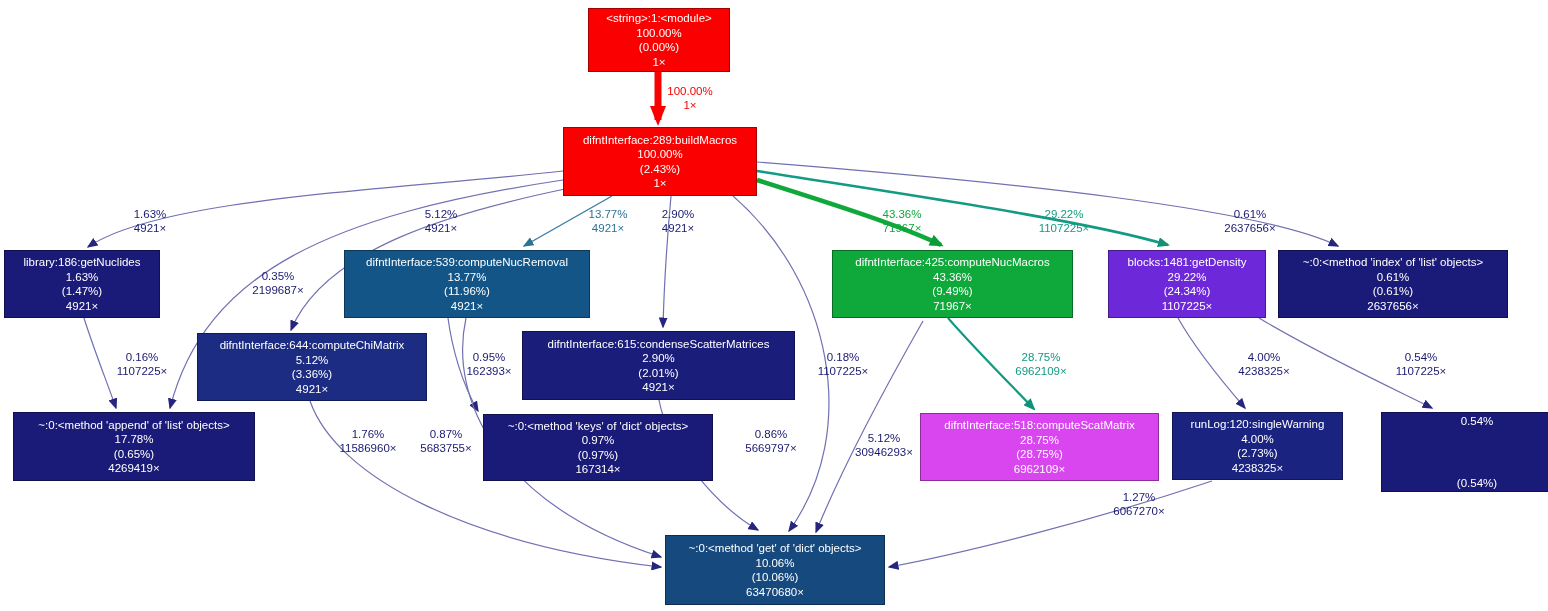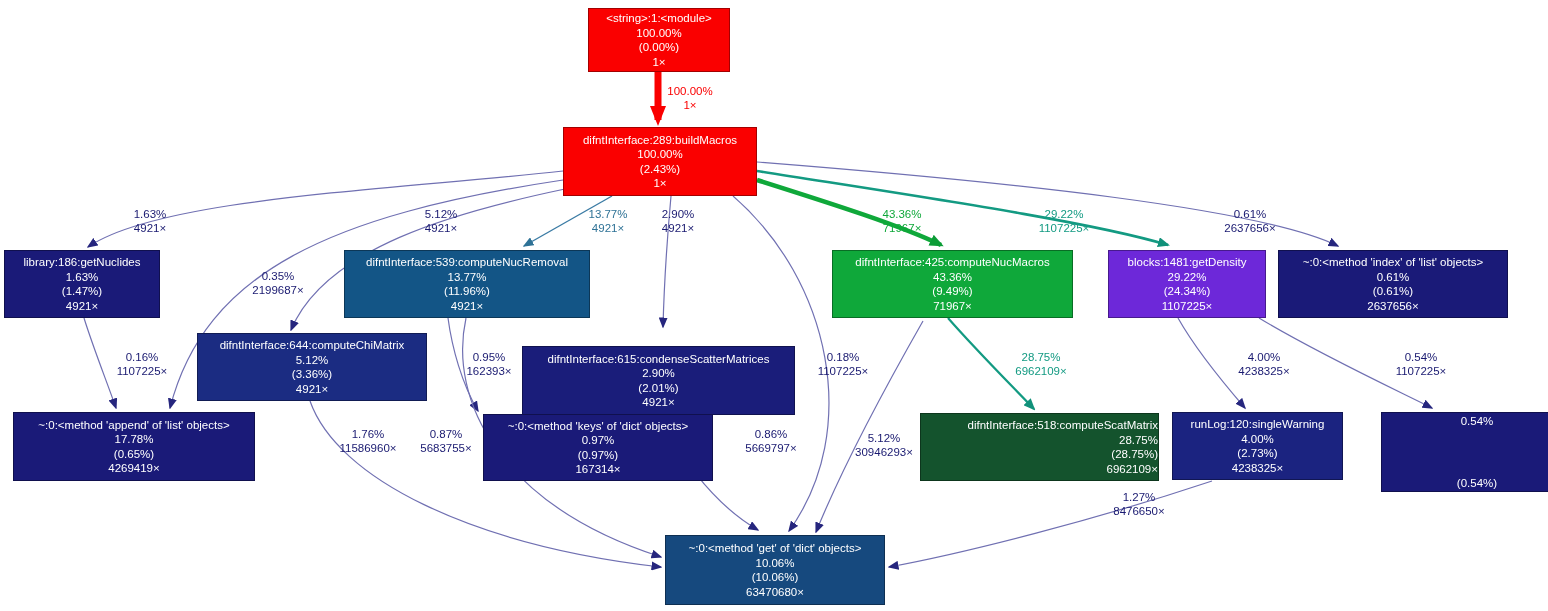--- a/index.html
+++ b/index.html
@@ -105,39 +105,39 @@
     <div>0.61%</div>
     <div>(0.61%)</div>
     <div>2637656×</div>
   </div>
   <div class="node" style="left: 197px; top: 333px; width: 230px; height: 68px; background: rgb(27, 44, 130);">
     <div>difntInterface:644:computeChiMatrix</div>
     <div>5.12%</div>
     <div>(3.36%)</div>
     <div>4921×</div>
   </div>
-  <div class="node" style="left: 522px; top: 346px; width: 273px; height: 69px; background: rgb(26, 29, 122);">
+  <div class="node" style="left: 522px; top: 331px; width: 273px; height: 69px; background: rgb(26, 29, 122);">
     <div>difntInterface:615:condenseScatterMatrices</div>
     <div>2.90%</div>
     <div>(2.01%)</div>
     <div>4921×</div>
   </div>
   <div class="node" style="left: 13px; top: 412px; width: 242px; height: 69px; background: rgb(26, 26, 120);">
     <div>~:0:&lt;method 'append' of 'list' objects&gt;</div>
     <div>17.78%</div>
     <div>(0.65%)</div>
     <div>4269419×</div>
   </div>
   <div class="node" style="left: 483px; top: 414px; width: 230px; height: 67px; background: rgb(26, 26, 120);">
     <div>~:0:&lt;method 'keys' of 'dict' objects&gt;</div>
     <div>0.97%</div>
     <div>(0.97%)</div>
     <div>167314×</div>
   </div>
-  <div class="node" style="left: 920px; top: 413px; width: 239px; height: 68px; background: #14532d; align-items: flex-end;">
+  <div class="node" style="left: 920px; top: 413px; width: 239px; height: 68px; background: #d946ef;">
     <div>difntInterface:518:computeScatMatrix</div>
     <div>28.75%</div>
     <div>(28.75%)</div>
     <div>6962109×</div>
   </div>
   <div class="node" style="left: 1172px; top: 412px; width: 171px; height: 68px; background: rgb(27, 35, 128);">
     <div>runLog:120:singleWarning</div>
     <div>4.00%</div>
     <div>(2.73%)</div>
     <div>4238325×</div>
@@ -226,16 +226,16 @@
   <div class="elabel" style="left: 1264px; top: 364px; color: rgb(25, 25, 112);">
       <div>4.00%</div>
       <div>4238325×</div>
     </div>
   <div class="elabel" style="left: 1421px; top: 364px; color: rgb(25, 25, 112);">
       <div>0.54%</div>
       <div>1107225×</div>
     </div>
   <div class="elabel" style="left: 1139px; top: 504px; color: rgb(25, 25, 112);">
       <div>1.27%</div>
-      <div>8476650×</div>
+      <div>6067270×</div>
     </div>
 
 </div>
 
 </body></html>

